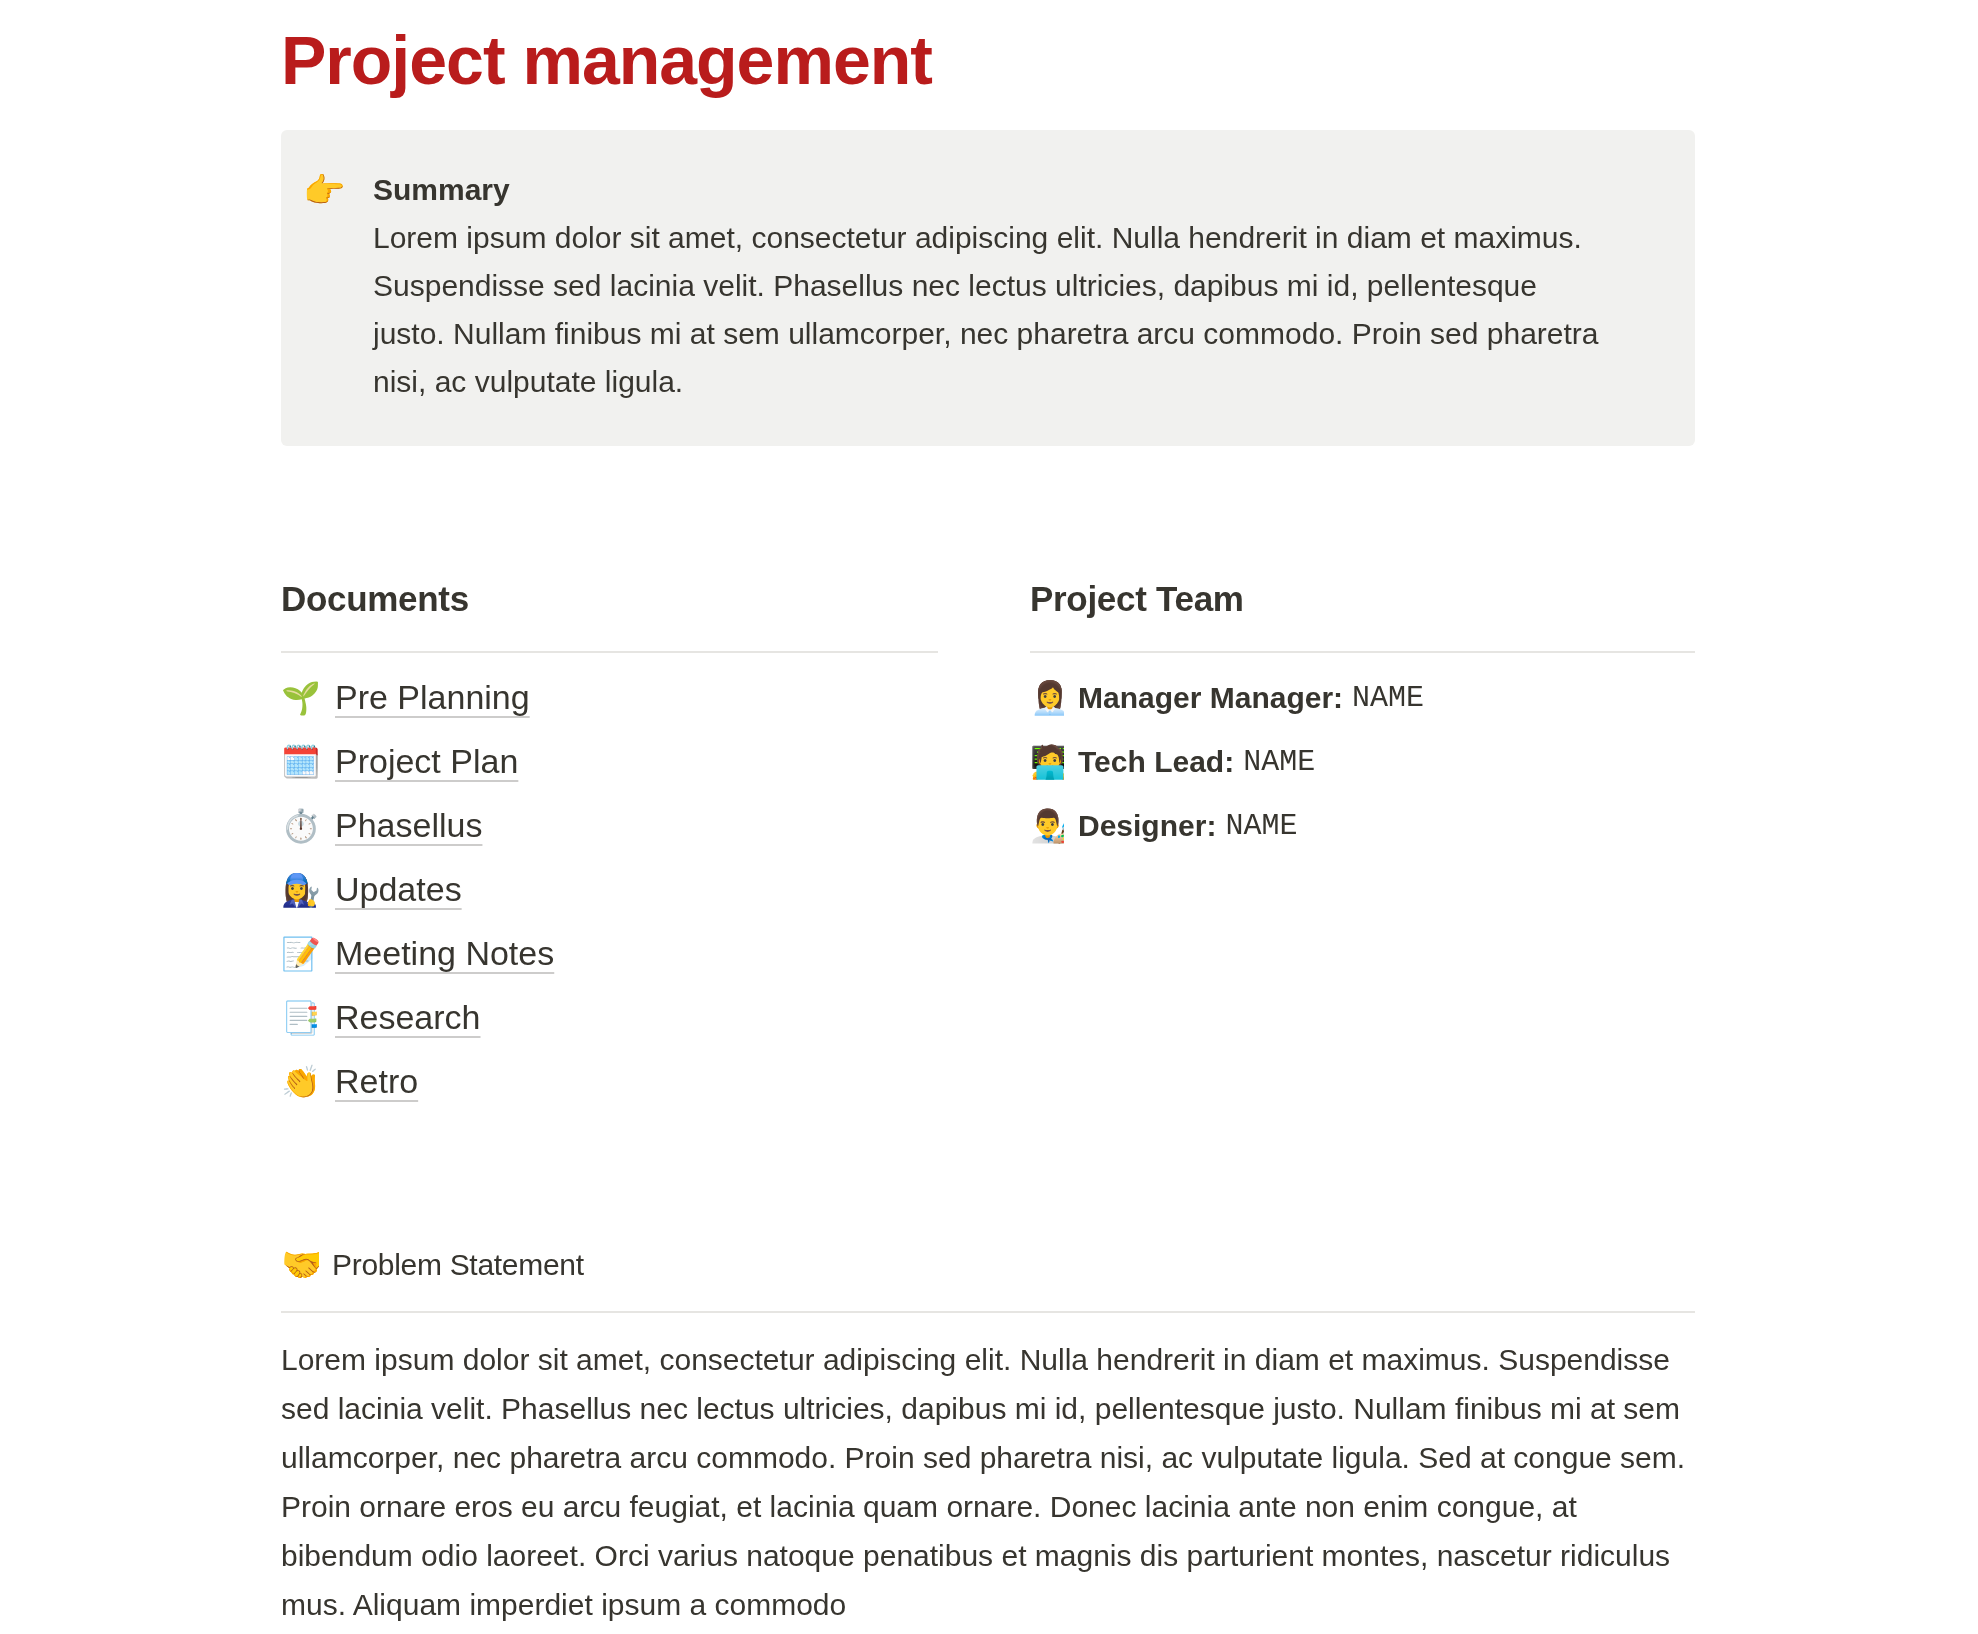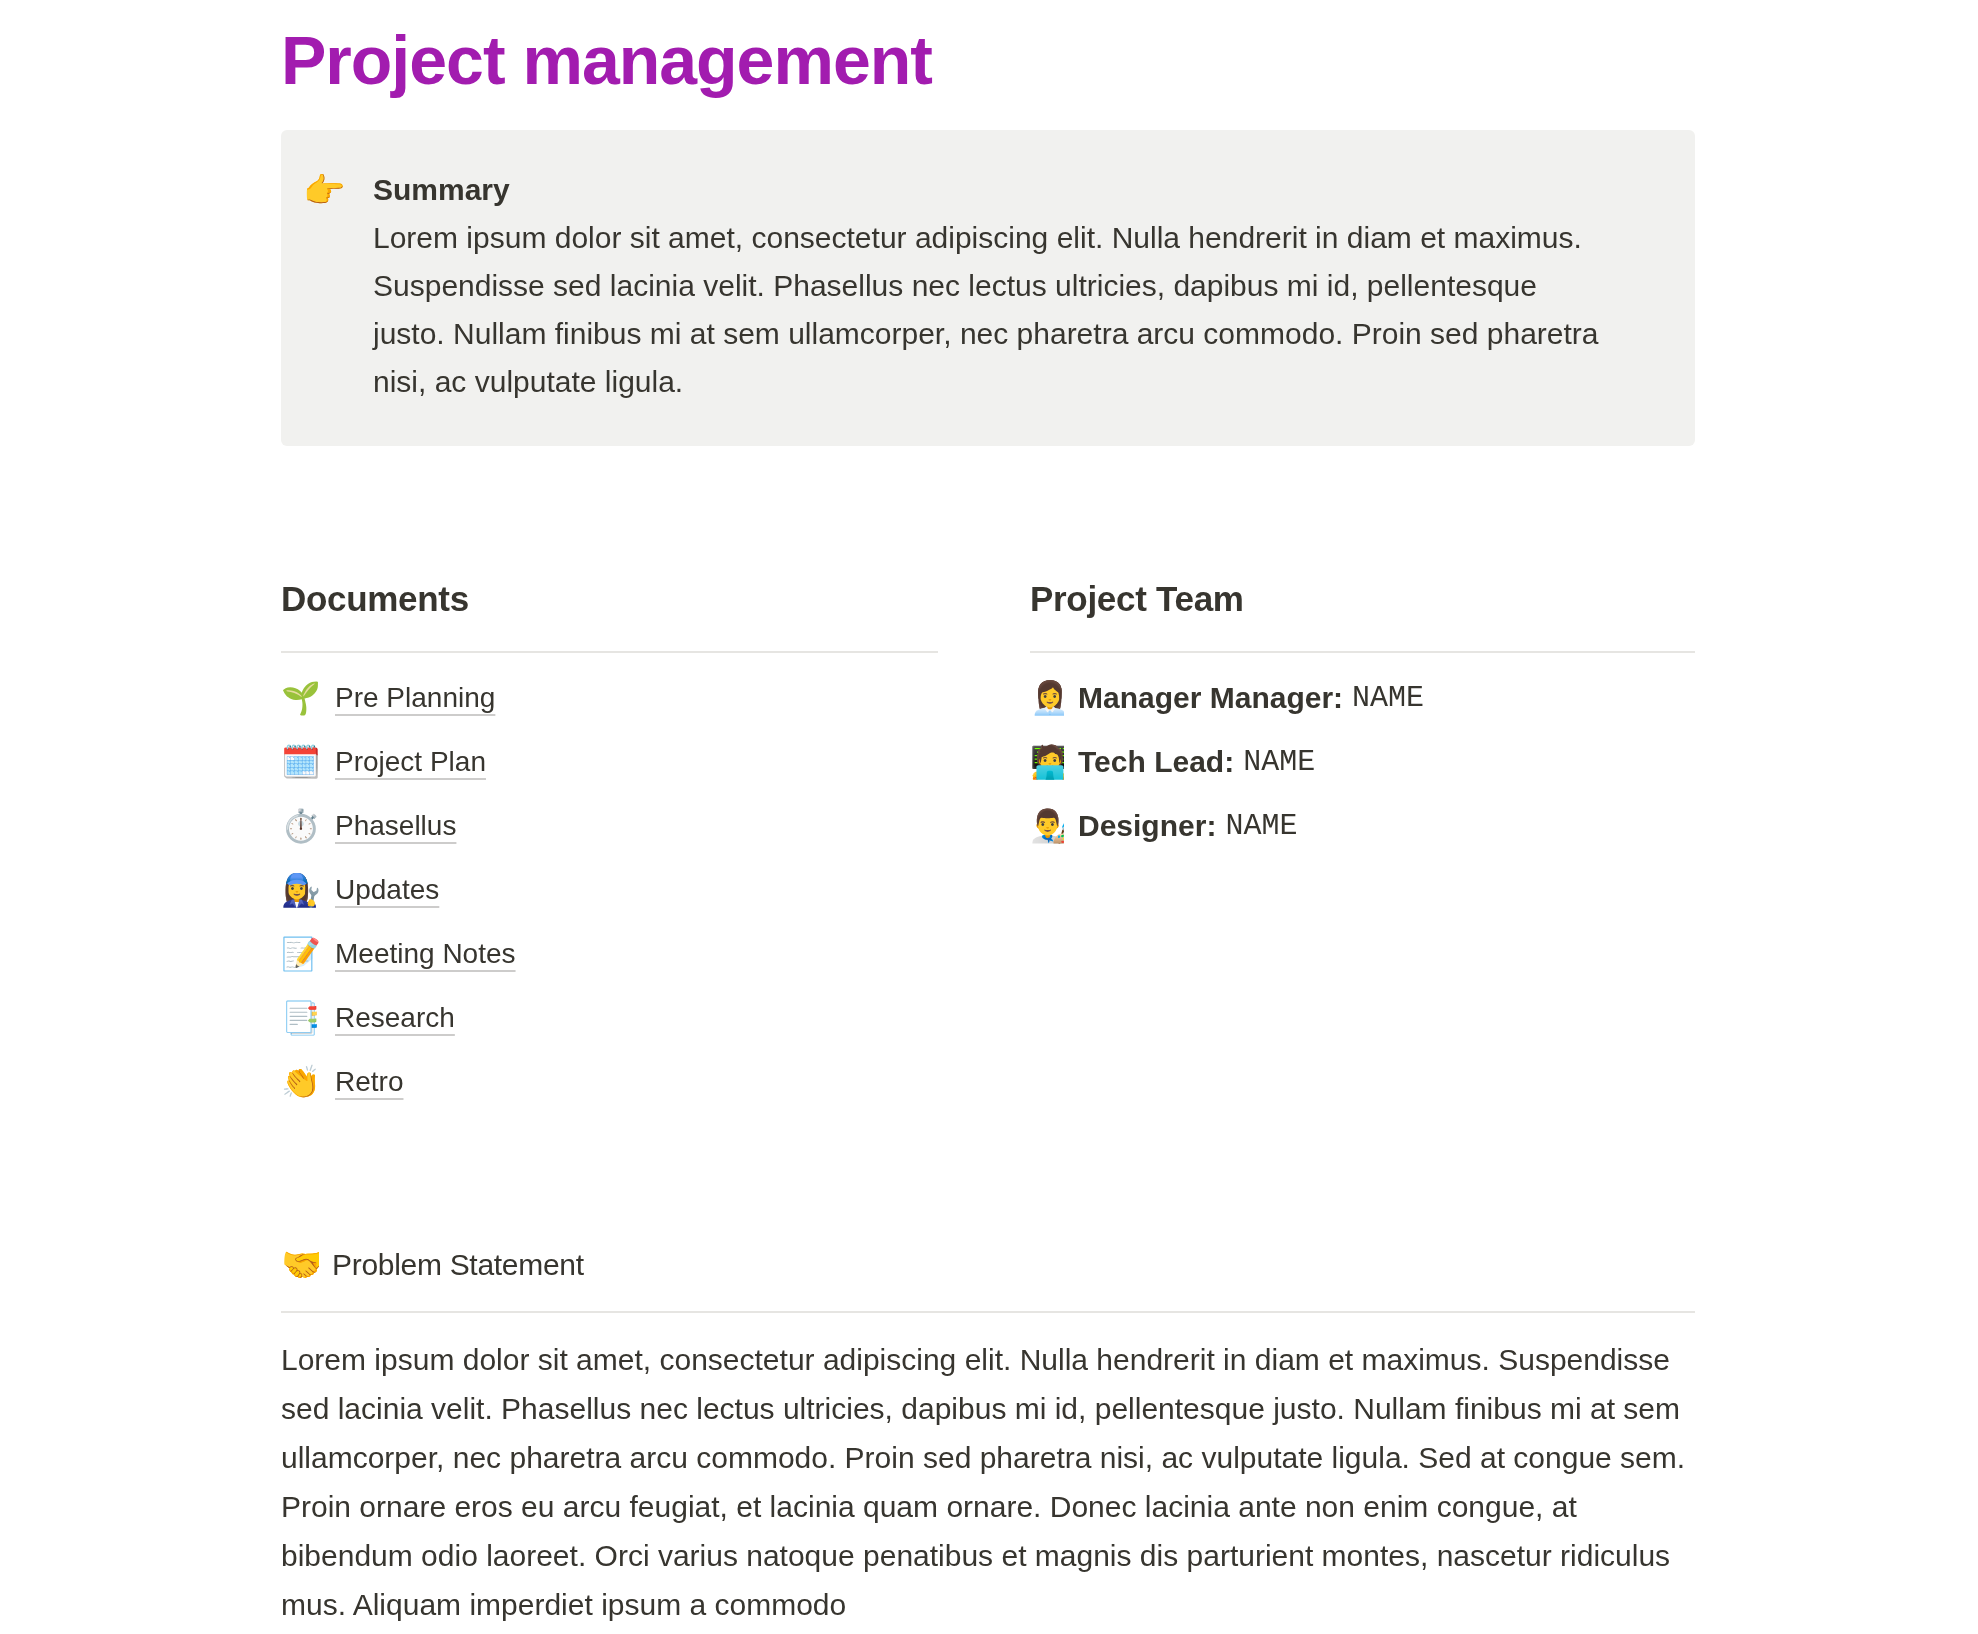--- a/index.html
+++ b/index.html
@@ -7,21 +7,21 @@
     width:1978px;height:1634px;overflow:hidden;background:#ffffff;
     font-family:"Liberation Sans","DejaVu Sans",sans-serif;
     color:#37352F;
     -webkit-font-smoothing:antialiased;
   }
   .content{padding-left:281px;width:1414px;}
 
   
   .page-title{
     font-size:68px;line-height:1.2;font-weight:700;letter-spacing:-1px;
-    margin:20px 0 28px 0;color:#a21caf;
+    margin:20px 0 28px 0;color:#b91c1c;
   }
 
   
   .callout{
     display:flex;align-items:flex-start;gap:26px;
     background:#F1F1EF;border-radius:6px;
     padding:36px 40px 40px 22px;box-sizing:border-box;width:1414px;
     font-size:30px;line-height:48px;
   }
   .callout-icon{flex:none;width:44px;font-size:34px;line-height:48px;text-align:center;overflow:hidden;white-space:nowrap;}
@@ -32,21 +32,21 @@
   .columns{display:flex;margin-top:127px;}
   .col-left{width:657px;margin-right:92px;flex:none;}
   .col-right{width:665px;flex:none;}
   .section-heading{font-size:35px;line-height:52px;font-weight:700;margin:0;letter-spacing:-0.3px;}
   .heading-rule{border:none;border-top:2px solid #E6E5E2;margin:26px 0 0 0;}
 
   .doc-list{list-style:none;margin:13px 0 0 0;padding:0;}
   .doc-item{height:64px;display:flex;align-items:center;}
   .item-icon{flex:none;width:42px;margin-right:12px;font-size:32px;line-height:40px;text-align:left;overflow:hidden;white-space:nowrap;}
   .doc-link{
-    color:inherit;font-size:28px;cursor:pointer;
+    color:inherit;font-size:34px;cursor:pointer;
     text-decoration:underline;
     text-decoration-color:rgba(55,53,47,0.25);
     text-decoration-thickness:2px;
     text-underline-offset:7px;
   }
 
   .team-list{margin-top:13px;}
   .team-item{height:64px;display:flex;align-items:center;font-size:30px;}
   .team-icon{flex:none;width:34px;margin-right:14px;font-size:32px;line-height:40px;overflow:hidden;white-space:nowrap;}
   .member-role{font-weight:700;}

